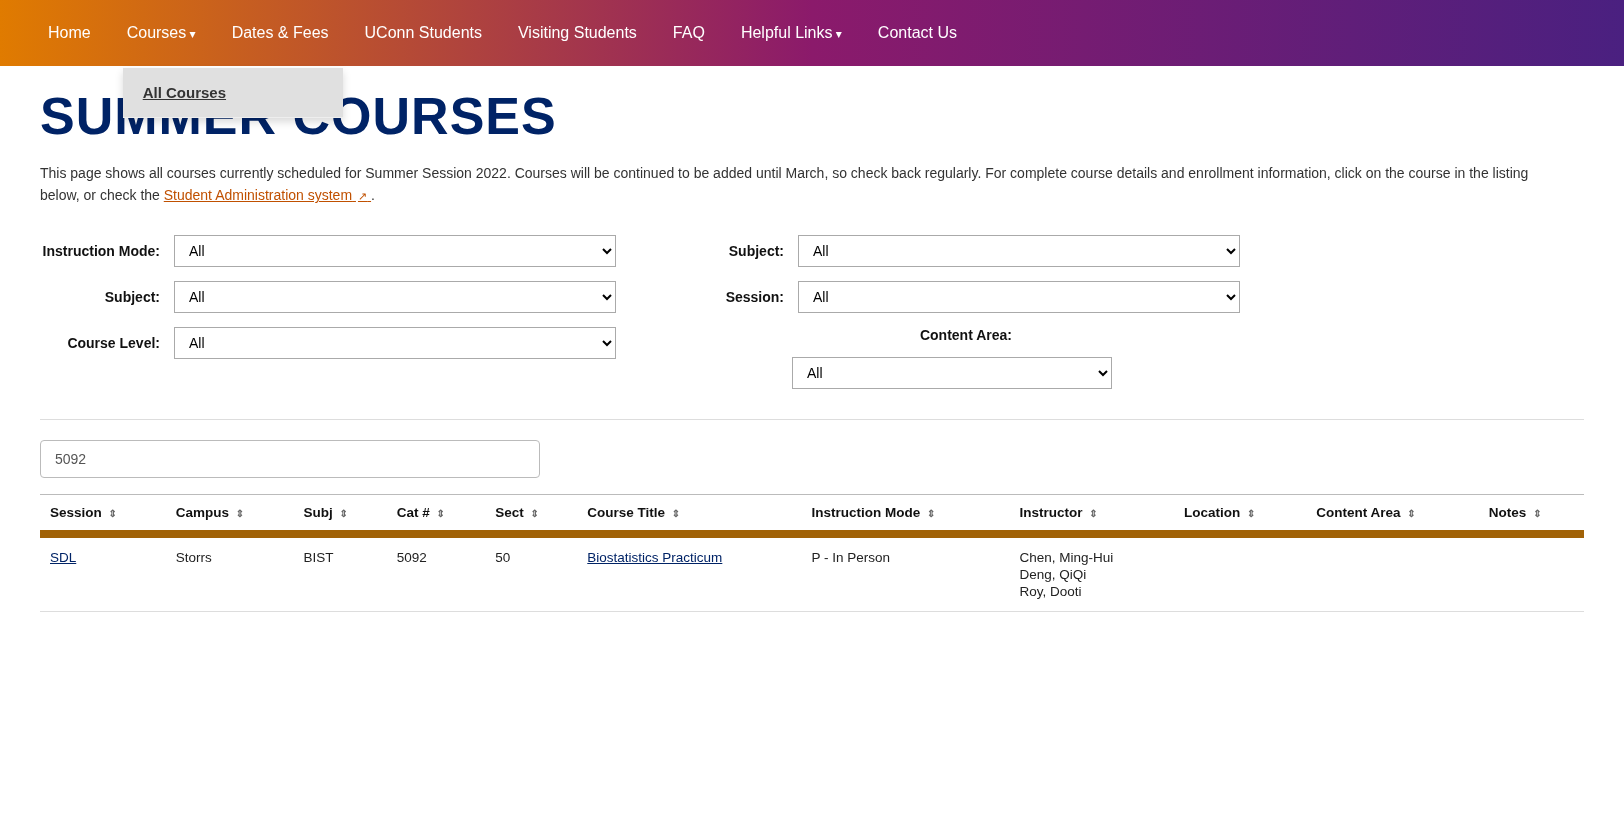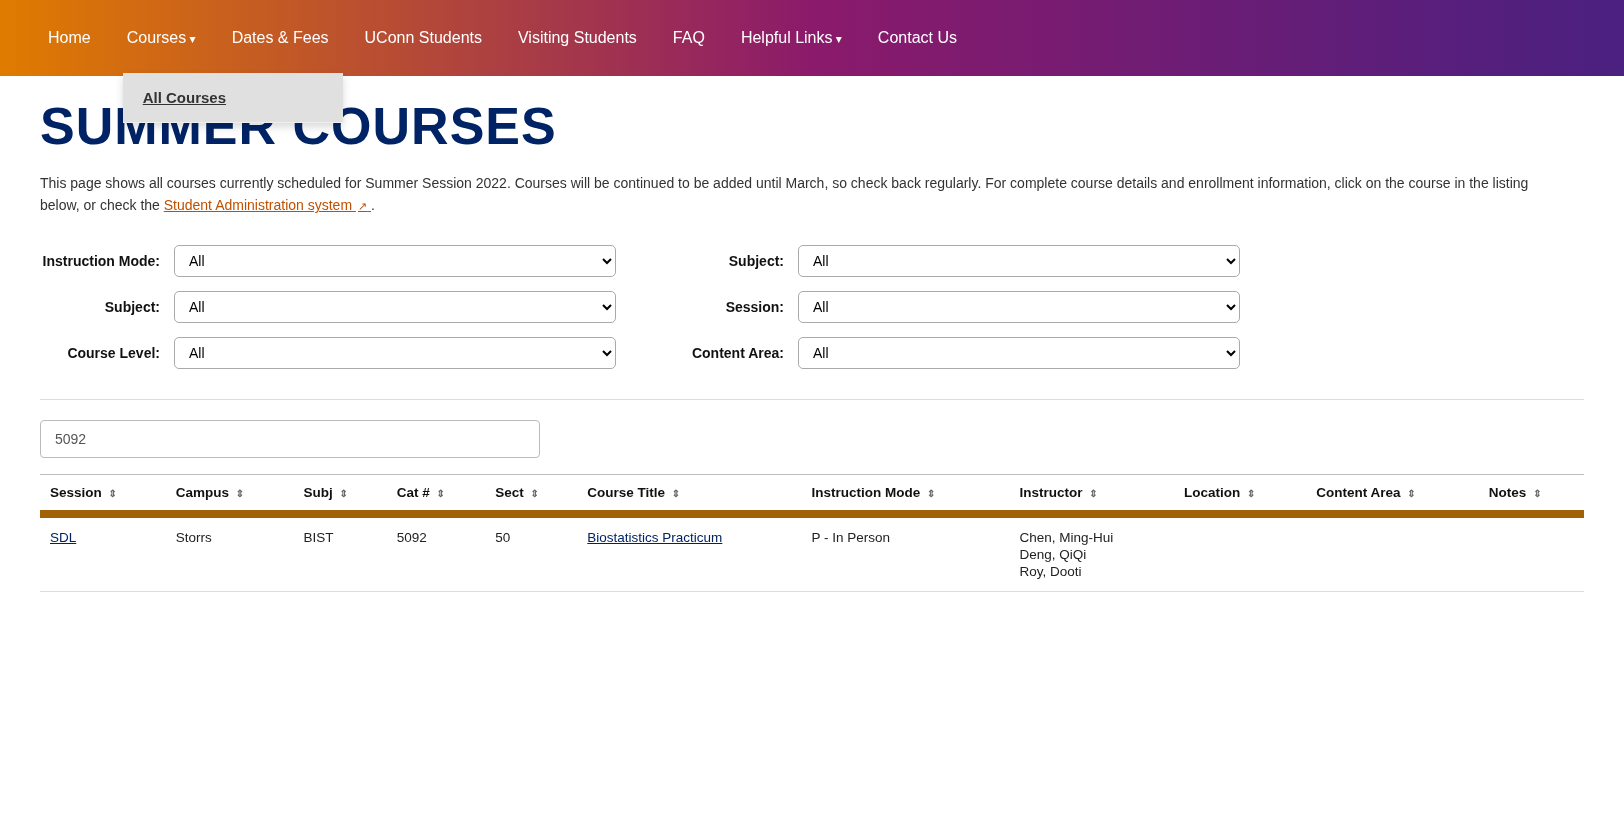--- a/index.html
+++ b/index.html
@@ -4,21 +4,21 @@
   <style>
     * { box-sizing: border-box; margin: 0; padding: 0; }
     body { font-family: Arial, sans-serif; font-size: 14px; color: #333; background: #fff; }
 
     
     nav {
       background: linear-gradient(to right, #e07b00, #8b1a6b, #4a2080);
       padding: 0 30px;
       display: flex;
       align-items: center;
-      height: 76px;
+      height: 66px;
       position: relative;
     }
     nav a {
       color: #fff;
       text-decoration: none;
       font-size: 16px;
       font-weight: 500;
       padding: 0 18px;
       line-height: 70px;
       display: inline-block;
@@ -89,21 +89,21 @@
       font-size: 14px;
       color: #111;
       min-width: 120px;
       text-align: right;
       white-space: nowrap;
     }
     .filter-select {
       flex: 1;
       padding: 6px 10px;
       border: 1px solid #aaa;
-      border-radius: 5px;
+      border-radius: 0;
       font-size: 14px;
       background: #fff;
       appearance: auto;
       min-width: 320px;
     }
 
     
     .search-bar-wrap {
       border-top: 1px solid #ddd;
       padding-top: 20px;
@@ -210,21 +210,21 @@
         <select class="filter-select">
           <option>All</option>
         </select>
       </div>
       <div class="filter-row" style="margin-top:14px;">
         <label class="filter-label">Session:</label>
         <select class="filter-select">
           <option>All</option>
         </select>
       </div>
-      <div class="filter-row" style="margin-top:14px;">
+      <div class="filter-row" style="margin-top:14px;flex-direction:column;">
         <label class="filter-label">Content Area:</label>
         <select class="filter-select">
           <option>All</option>
         </select>
       </div>
     </div>
   </div>
 
   <div class="search-bar-wrap">
     <input type="text" class="search-input" value="5092" style="">

